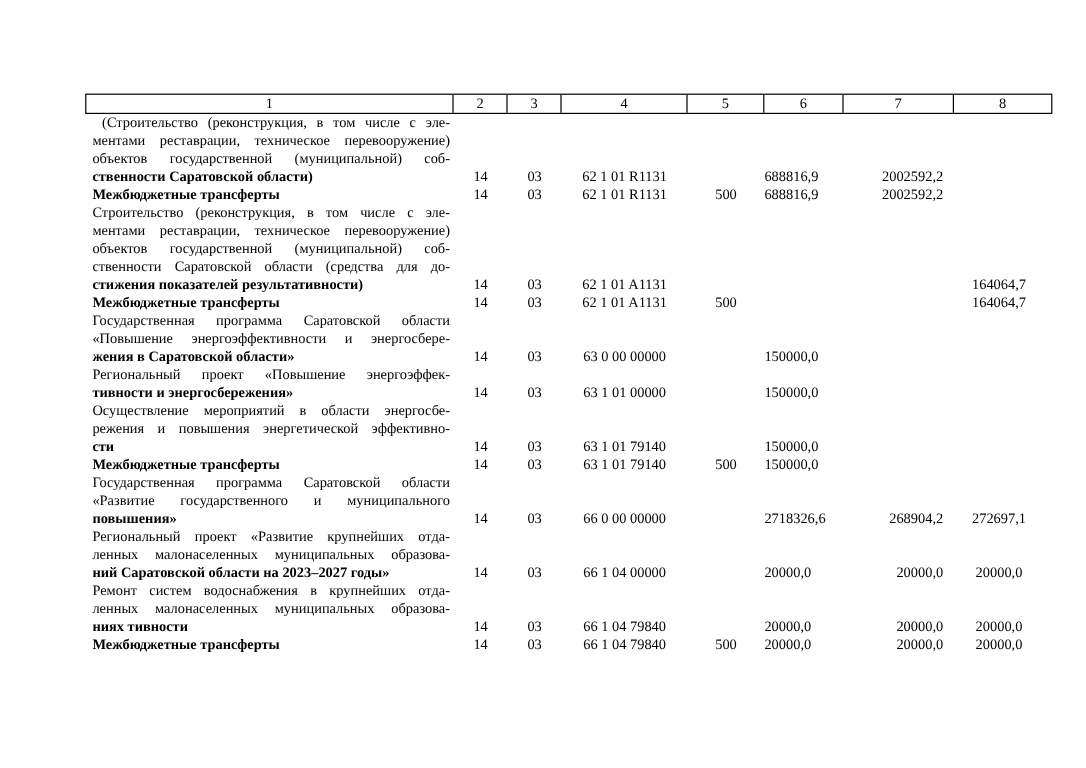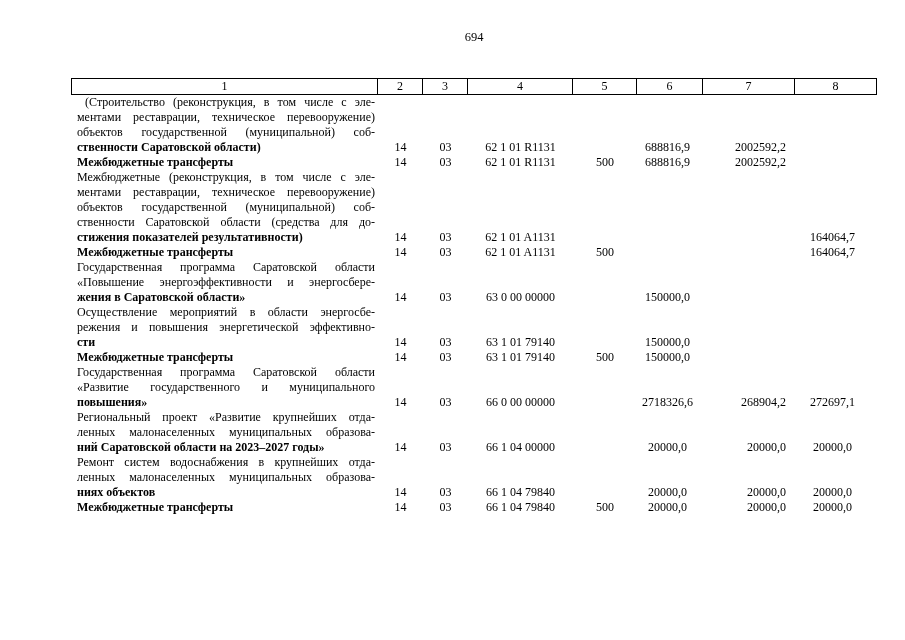--- a/index.html
+++ b/index.html
@@ -67,30 +67,29 @@
   }
   .cname {
     width: 307px;
     padding-left: 6px;
     padding-right: 3px;
     white-space: normal;
   }
   .line { text-align: justify; text-align-last: justify; -moz-text-align-last: justify; }
   .line.last { text-align-last: left; font-weight: bold; -moz-text-align-last: left; }
   .cc { text-align: center; }
-  .cr6 { text-align: center; padding-right: 5px; }
+  .cr6 { text-align: left; padding-right: 5px; }
   .cr7 { text-align: right; padding-right: 9px; }
   .cr8 { text-align: center; padding-right: 7px; }
 </style>
 </head>
 <body>
 
 <div class="sheet">
 
-  <div class="page-number">694</div>
 
   <div class="grid-header">
     <div class="hc hw1">1</div>
     <div class="hc w2">2</div>
     <div class="hc w3">3</div>
     <div class="hc w4">4</div>
     <div class="hc w5">5</div>
     <div class="hc w6">6</div>
     <div class="hc w7">7</div>
     <div class="hc w8">8</div>
@@ -119,21 +118,21 @@
         <div class="c cc w2">14</div>
         <div class="c cc w3">03</div>
         <div class="c cc w4">62 1 01 R1131</div>
         <div class="c cc w5">500</div>
         <div class="c cr6 w6">688816,9</div>
         <div class="c cr7 w7">2002592,2</div>
         <div class="c cr8 w8"></div>
       </div>
       <div class="r">
         <div class="c cname">
-          <div class="line">Межбюджетные (реконструкция, в том числе с эле-</div>
+          <div class="line">Строительство (реконструкция, в том числе с эле-</div>
           <div class="line">ментами реставрации, техническое перевооружение)</div>
           <div class="line">объектов государственной (муниципальной) соб-</div>
           <div class="line">ственности Саратовской области (средства для до-</div>
           <div class="line last">стижения показателей результативности)</div>
         </div>
         <div class="c cc w2">14</div>
         <div class="c cc w3">03</div>
         <div class="c cc w4">62 1 01 A1131</div>
         <div class="c cc w5"></div>
         <div class="c cr6 w6"></div>
@@ -161,20 +160,33 @@
         <div class="c cc w2">14</div>
         <div class="c cc w3">03</div>
         <div class="c cc w4">63 0 00 00000</div>
         <div class="c cc w5"></div>
         <div class="c cr6 w6">150000,0</div>
         <div class="c cr7 w7"></div>
         <div class="c cr8 w8"></div>
       </div>
       <div class="r">
         <div class="c cname">
+          <div class="line">Региональный проект «Повышение энергоэффек-</div>
+          <div class="line last">тивности и энергосбережения»</div>
+        </div>
+        <div class="c cc w2">14</div>
+        <div class="c cc w3">03</div>
+        <div class="c cc w4">63 1 01 00000</div>
+        <div class="c cc w5"></div>
+        <div class="c cr6 w6">150000,0</div>
+        <div class="c cr7 w7"></div>
+        <div class="c cr8 w8"></div>
+      </div>
+      <div class="r">
+        <div class="c cname">
           <div class="line">Осуществление мероприятий в области энергосбе-</div>
           <div class="line">режения и повышения энергетической эффективно-</div>
           <div class="line last">сти</div>
         </div>
         <div class="c cc w2">14</div>
         <div class="c cc w3">03</div>
         <div class="c cc w4">63 1 01 79140</div>
         <div class="c cc w5"></div>
         <div class="c cr6 w6">150000,0</div>
         <div class="c cr7 w7"></div>
@@ -217,21 +229,21 @@
         <div class="c cc w4">66 1 04 00000</div>
         <div class="c cc w5"></div>
         <div class="c cr6 w6">20000,0</div>
         <div class="c cr7 w7">20000,0</div>
         <div class="c cr8 w8">20000,0</div>
       </div>
       <div class="r">
         <div class="c cname">
           <div class="line">Ремонт систем водоснабжения в крупнейших отда-</div>
           <div class="line">ленных малонаселенных муниципальных образова-</div>
-          <div class="line last">ниях объектов</div>
+          <div class="line last">ниях тивности</div>
         </div>
         <div class="c cc w2">14</div>
         <div class="c cc w3">03</div>
         <div class="c cc w4">66 1 04 79840</div>
         <div class="c cc w5"></div>
         <div class="c cr6 w6">20000,0</div>
         <div class="c cr7 w7">20000,0</div>
         <div class="c cr8 w8">20000,0</div>
       </div>
       <div class="r">

